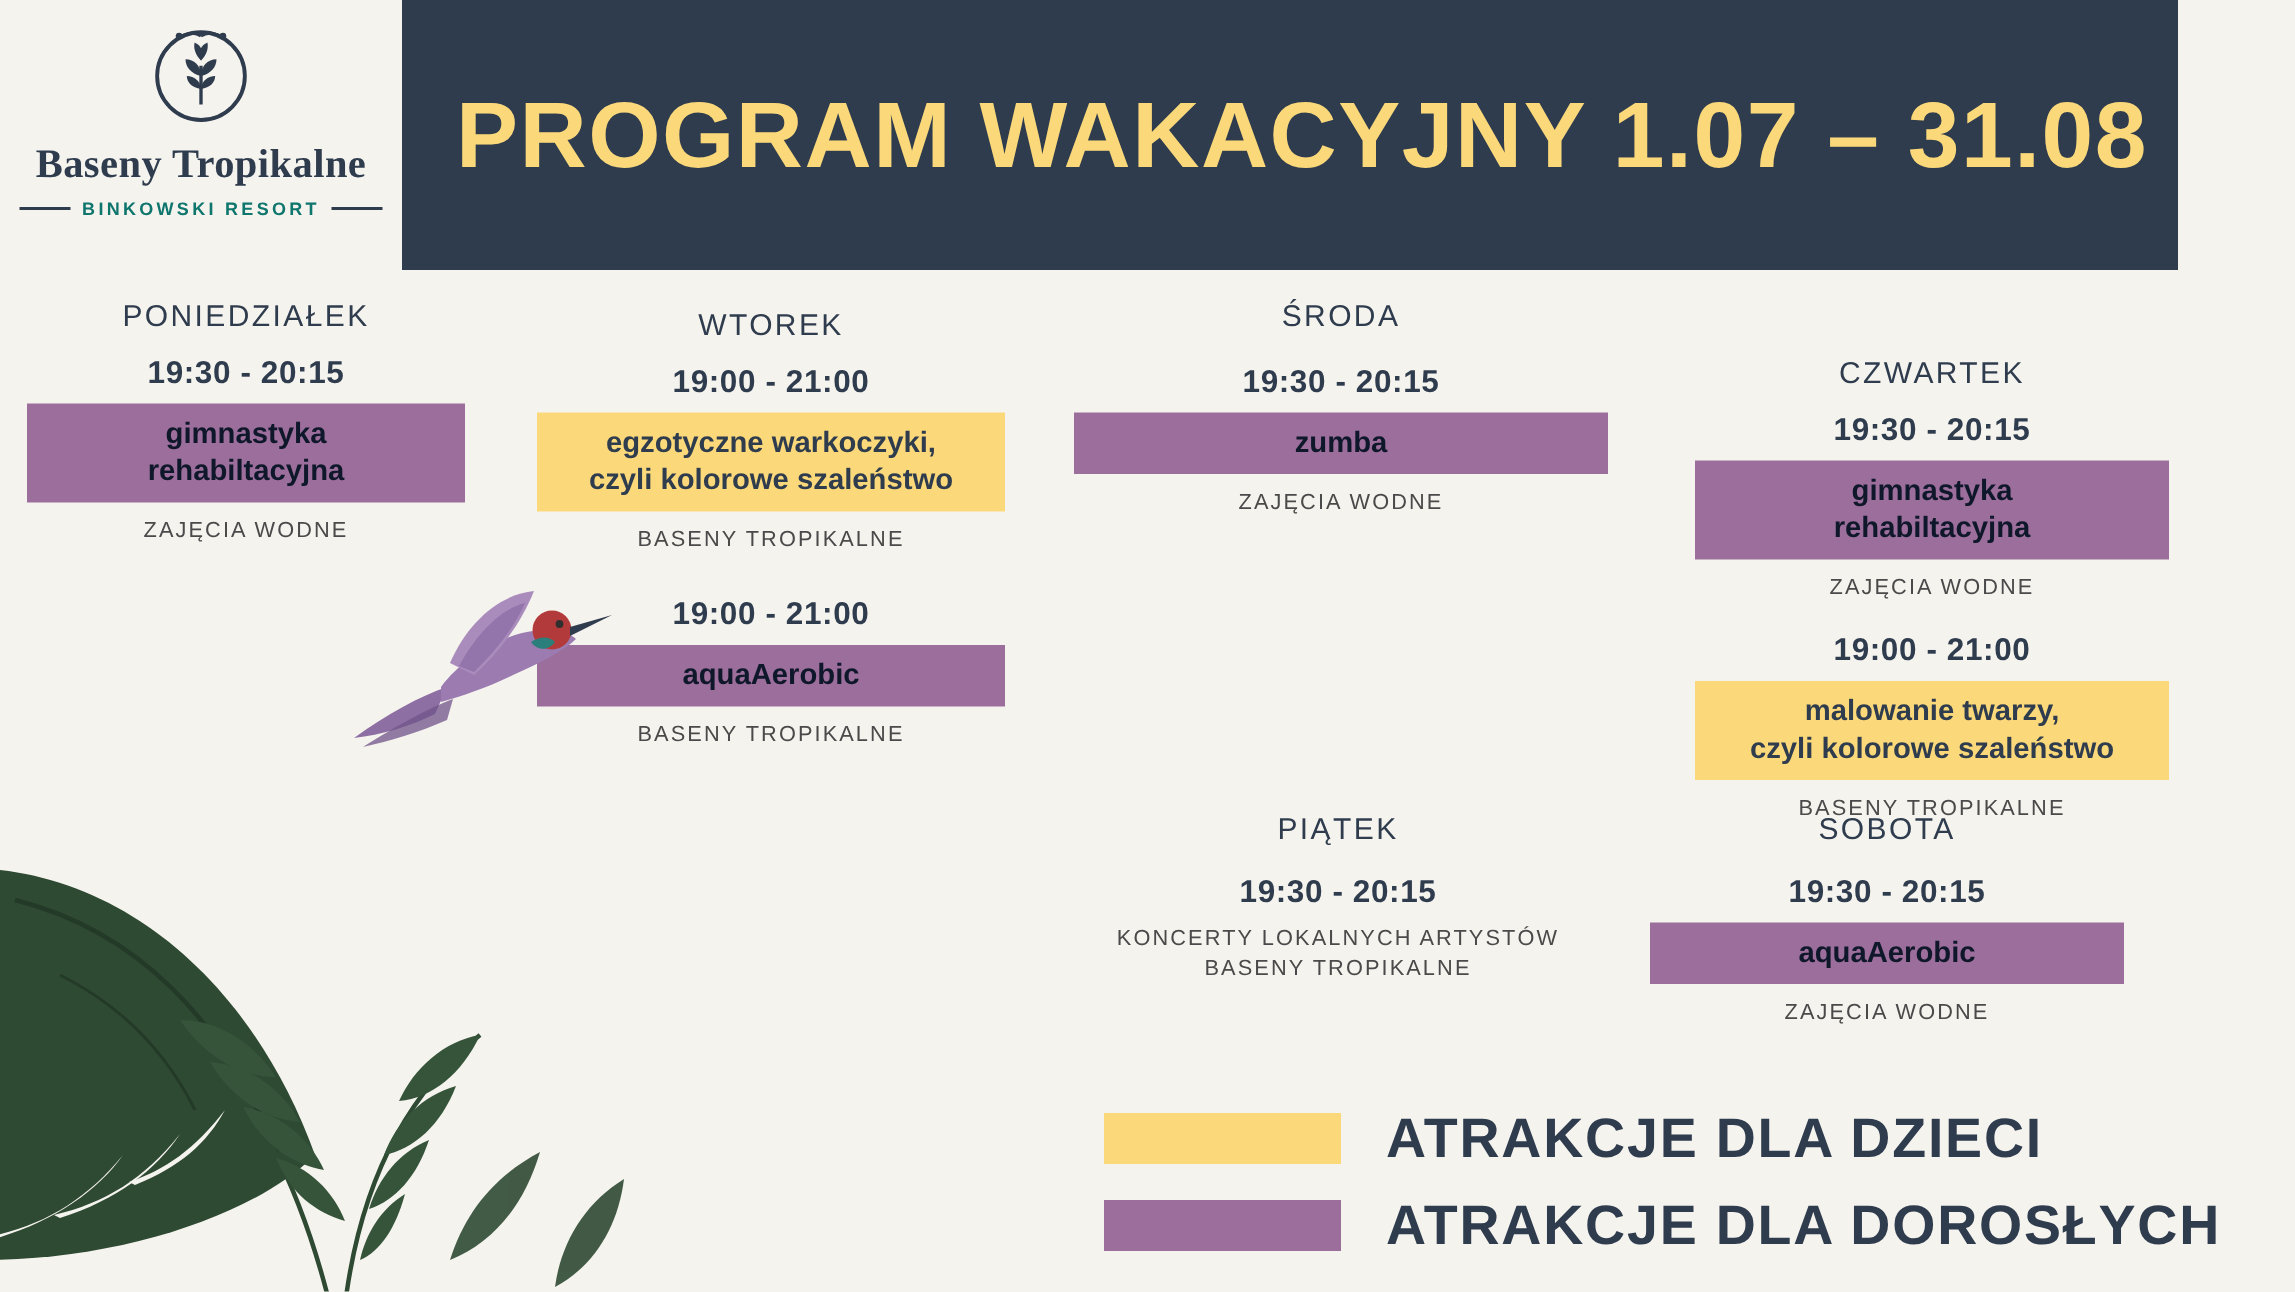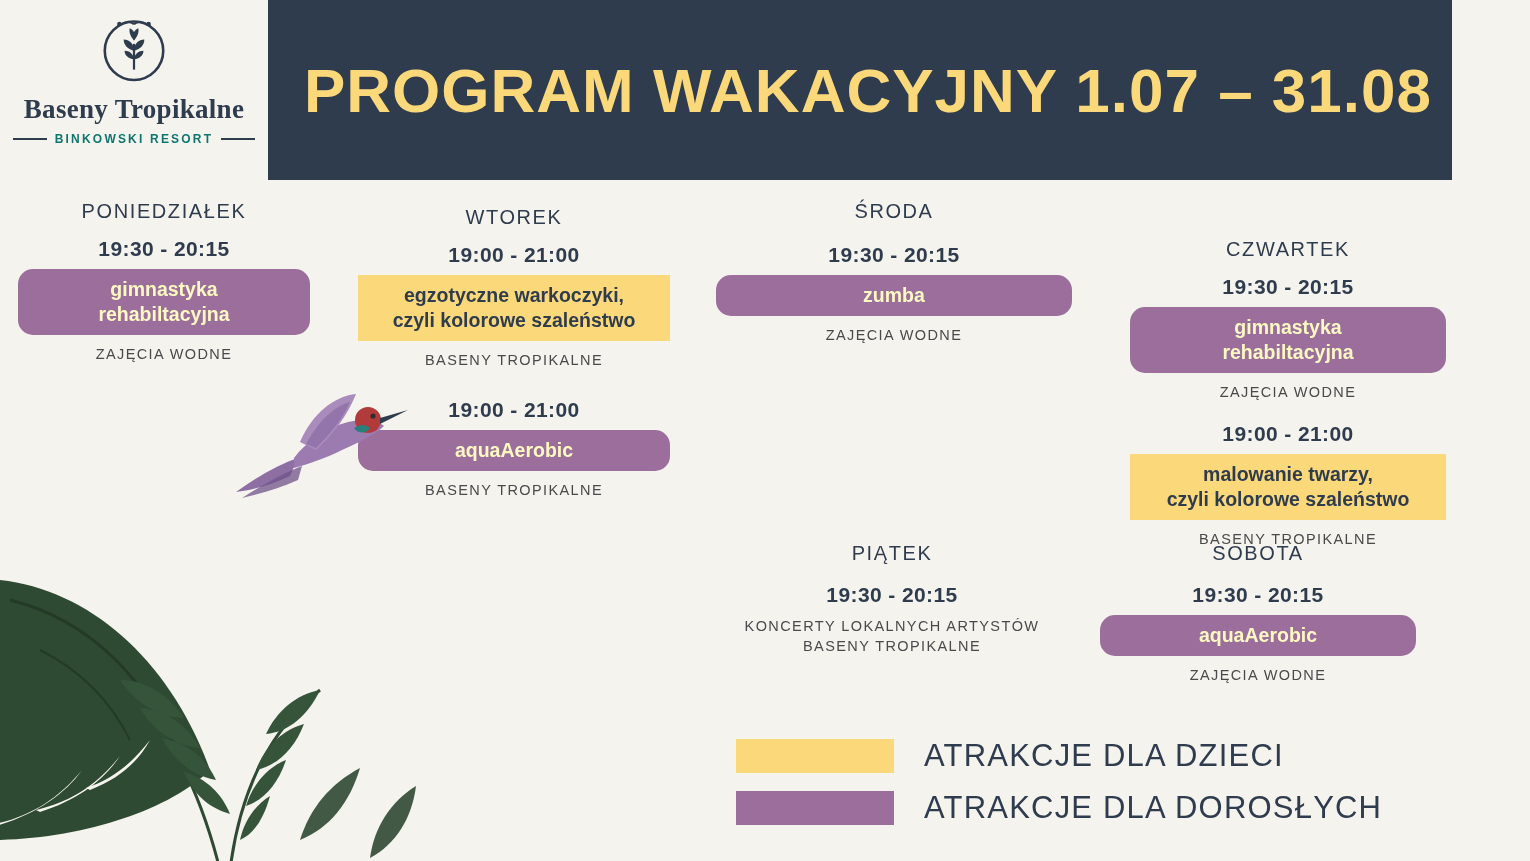--- a/index.html
+++ b/index.html
@@ -110,22 +110,21 @@
   }
   .slot-title {
     font-size: 19.5px;
     font-weight: bold;
     line-height: 1.28;
     padding: 8px 10px;
     box-sizing: border-box;
   }
   .slot-title.adult {
     background: #9b6e9b;
-    color: #fef9c3;
-    border-radius: 15px;
+    color: #0f172a;
   }
   .slot-title.kid {
     background: #fbd97a;
     color: #2f3c4e;
   }
   .slot-venue {
     font-size: 14.5px;
     letter-spacing: 1.4px;
     color: #4a4a4a;
     margin-top: 10px;
@@ -154,22 +153,22 @@
     margin-bottom: 16px;
   }
   .legend-swatch {
     width: 158px;
     height: 34px;
     flex: none;
   }
   .legend-swatch.kid { background: #fbd97a; }
   .legend-swatch.adult { background: #9b6e9b; }
   .legend-label {
-    font-size: 31px;
-    font-weight: normal;
+    font-size: 37px;
+    font-weight: bold;
     letter-spacing: 1.2px;
     color: #2f3c4e;
     white-space: nowrap;
   }
 
   
   .bird {
     position: absolute;
     left: 228px;
     top: 372px;

